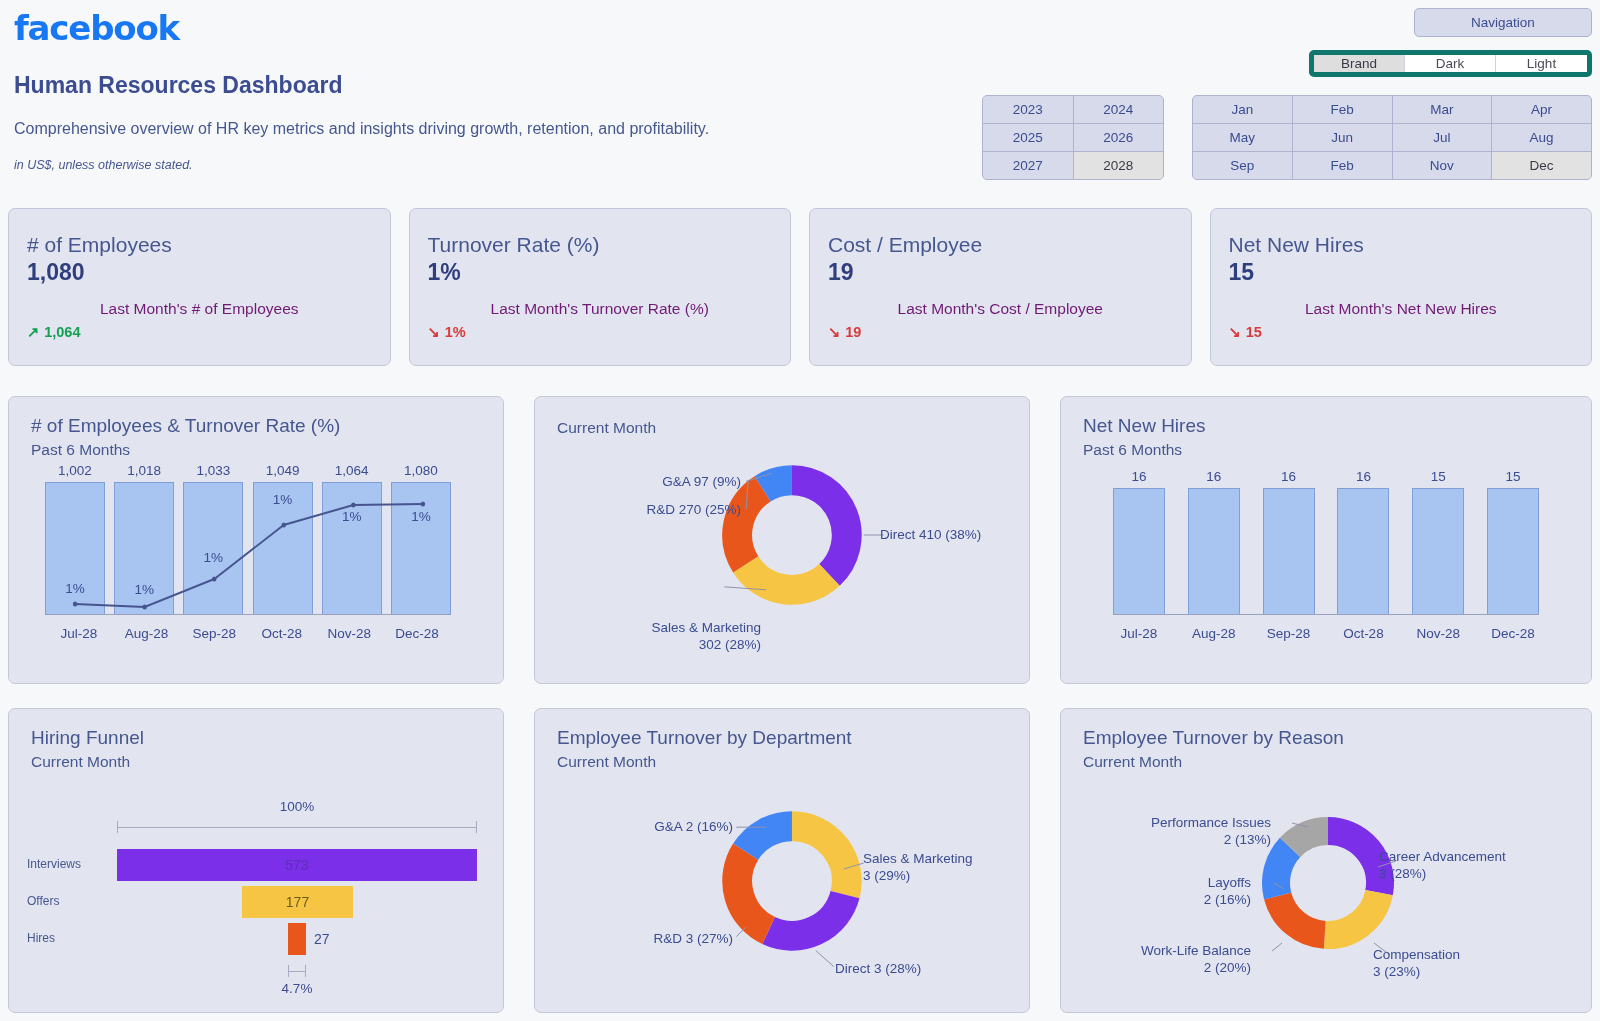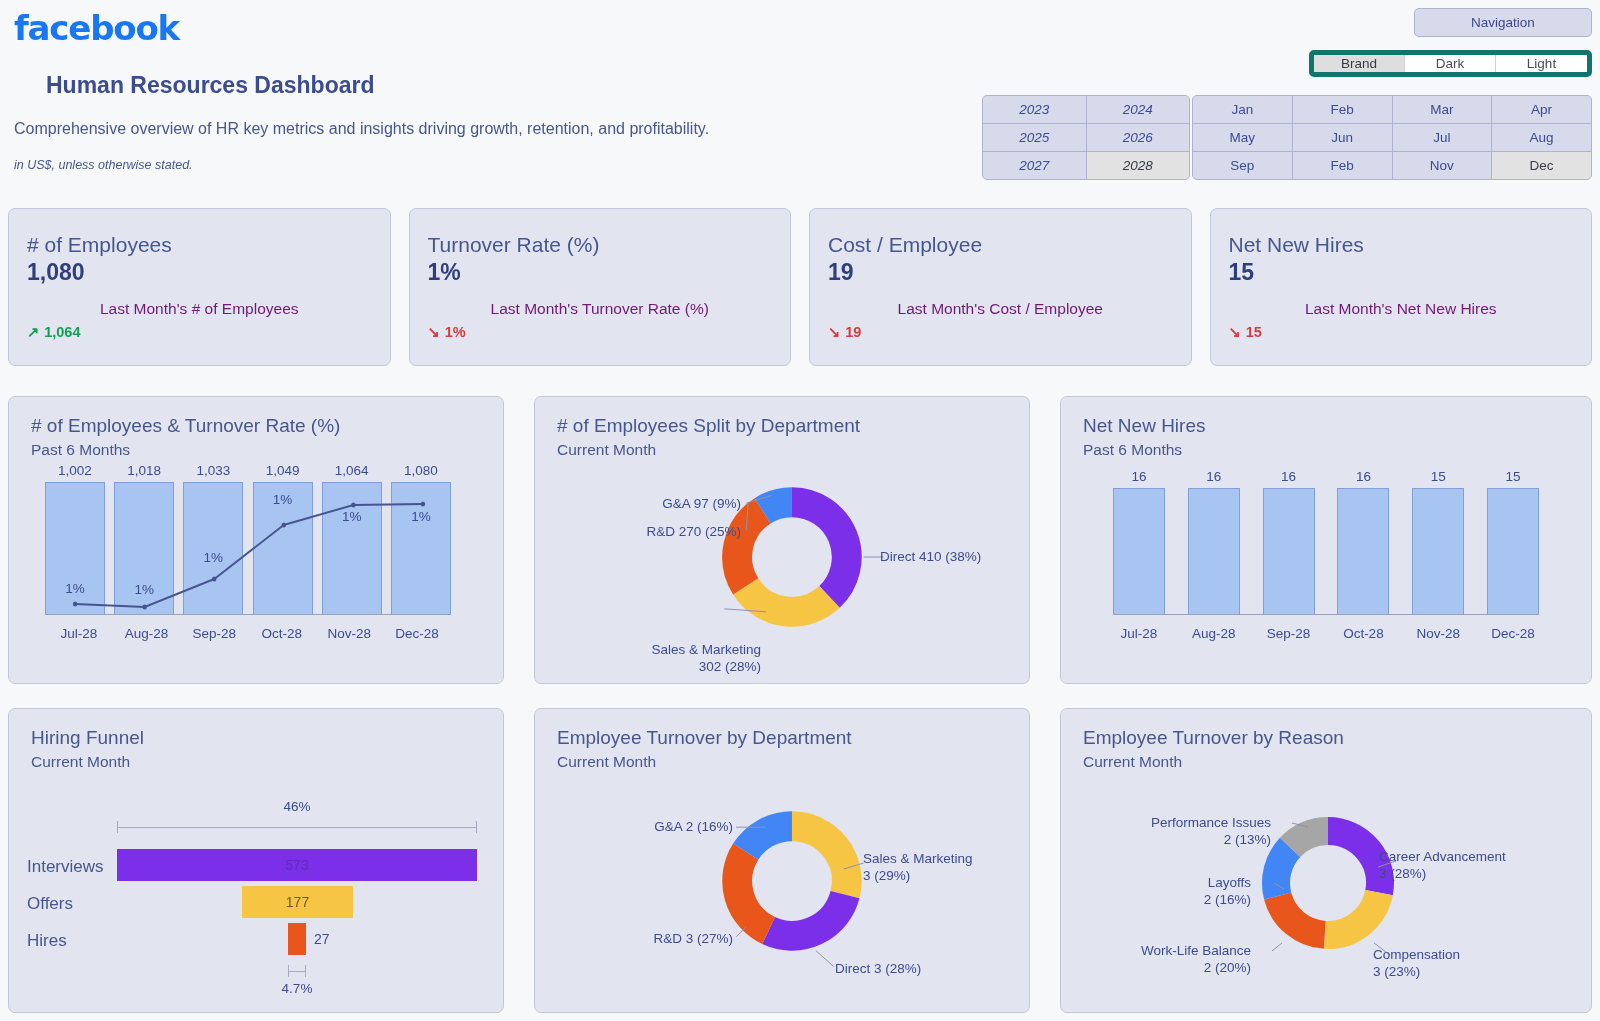--- a/index.html
+++ b/index.html
@@ -13,21 +13,21 @@
   }
   
   .header { position: relative; height: 196px; }
   .brand-logo {
     position: absolute; left: 14px; top: 8px;
     font-size: 34px; font-weight: bold; color: #1877F2;
     letter-spacing: -1.2px; font-family: "DejaVu Sans", sans-serif;
   }
   .page-title {
     position: absolute; left: 14px; top: 72px;
-    font-size: 23px; font-weight: bold; color: #3B4C91; margin-left: 32px;
+    font-size: 23px; font-weight: bold; color: #3B4C91;
   }
   .page-subtitle {
     position: absolute; left: 14px; top: 120px;
     font-size: 16px; color: #46578F; font-weight: 400;
   }
   .page-note {
     position: absolute; left: 14px; top: 158px;
     font-size: 12.5px; color: #46578F; font-style: italic;
   }
   .nav-button {
@@ -45,23 +45,23 @@
   .theme-opt {
     width: 91px; display: flex; align-items: center; justify-content: center;
     font-size: 13.5px; color: #4A4A58; background: #FFFFFF;
     border-right: 1px solid #CFD2DD;
   }
   .theme-opt:last-child { border-right: none; }
   .theme-opt.selected { background: #DEDEDE; color: #3A3A46; }
 
   .year-grid {
     position: absolute; left: 982px; top: 95px;
-    width: 208px; border: 1px solid #AEB3CF; border-radius: 5px;
+    width: 182px; border: 1px solid #AEB3CF; border-radius: 5px;
     display: grid; grid-template-columns: 1fr 1fr; overflow: hidden;
-    background: #AEB3CF; gap: 1px; font-style: italic;
+    background: #AEB3CF; gap: 1px;
   }
   .month-grid {
     position: absolute; left: 1192px; top: 95px;
     width: 400px; border: 1px solid #AEB3CF; border-radius: 5px;
     display: grid; grid-template-columns: repeat(4, 1fr); overflow: hidden;
     background: #AEB3CF; gap: 1px;
   }
   .cal-cell {
     height: 27px; background: #D7DAEA;
     display: flex; align-items: center; justify-content: center;
@@ -127,21 +127,21 @@
   .bars-axis { position: absolute; left: 52px; right: 52px; bottom: 38px; height: 1px; background: #9AA1BE; }
   .bars-x { position: absolute; left: 52px; right: 52px; bottom: 12px; display: flex; justify-content: space-between; }
   .bars-xl { width: 52px; text-align: center; font-size: 13.5px; color: #3B4C91; }
 
   
   .donut-wrap { position: relative; height: 210px; }
   .donut-lbl { position: absolute; font-size: 13.5px; color: #3B4C91; line-height: 1.25; }
 
   
   .funnel-wrap { position: relative; height: 230px; margin-top: 6px; }
-  .fn-name { position: absolute; font-size: 17px; color: #46578F; }
+  .fn-name { position: absolute; font-size: 12px; color: #46578F; }
   .fn-bar { position: absolute; height: 32px; display: flex; align-items: center; justify-content: center;
     font-size: 14px; }
   .fn-ext { position: absolute; font-size: 14px; color: #3B4C91; }
   .bracket { position: absolute; }
   .bracket .hline { position: absolute; top: 50%; left: 0; right: 0; height: 1px; background: #A6ABC2; }
   .bracket .cap { position: absolute; top: 0; width: 1px; height: 100%; background: #A6ABC2; }
   .brk-lbl { position: absolute; font-size: 13.5px; color: #3B4C91; text-align: center; }
 </style>
 </head>
 <body>
@@ -282,21 +282,20 @@
         <div class="combo-xlabel">Sep-28</div>
         <div class="combo-xlabel">Oct-28</div>
         <div class="combo-xlabel">Nov-28</div>
         <div class="combo-xlabel">Dec-28</div>
       </div>
     </div>
 </div>
 
 <div class="card r2 c2">
   <div class="card-head">
-    <div class="card-title"># of Employees Split by Department</div>
     <div class="card-sub">Current Month</div>
   </div>
   <div class="donut-wrap" id="donut-dept">
       <svg style="position:absolute;left:0;top:0;width:100%;height:100%" viewBox="0 0 496 210">
        <path d="M 258 43 A 55 55 0 0 1 295.65009082607787 138.09327450817764" fill="none" stroke="#7B2FE8" stroke-width="30"></path>
         <path d="M 295.65009082607787 138.09327450817764 A 55 55 0 0 1 211.56196409738916 127.47047372384479" fill="none" stroke="#F7C544" stroke-width="30"></path>
         <path d="M 211.56196409738916 127.47047372384479 A 55 55 0 0 1 228.5295262761552 51.56196409738916" fill="none" stroke="#E8561B" stroke-width="30"></path>
         <path d="M 228.5295262761552 51.56196409738916 A 55 55 0 0 1 258 43" fill="none" stroke="#4285F4" stroke-width="30"></path>
         <path d="M 330 98 L 350 98" fill="none" stroke="#8E93AB" stroke-width="1"></path>
         <path d="M 190 150 L 232 153" fill="none" stroke="#8E93AB" stroke-width="1"></path>
@@ -367,21 +366,21 @@
   <div class="card-head">
     <div class="card-title">Hiring Funnel</div>
     <div class="card-sub">Current Month</div>
   </div>
   <div class="funnel-wrap" id="funnel-chart">
     <div class="bracket" style="left:108px;top:44px;width:360px;height:12px">
       <div class="hline"></div>
         <div class="cap" style="left:0"></div>
         <div class="cap" style="right:0"></div>
     </div>
-    <div class="brk-lbl" style="left:108px;top:22px;width:360px">46%</div>
+    <div class="brk-lbl" style="left:108px;top:22px;width:360px">100%</div>
       <div class="fn-name" style="left:18px;top:80px">Interviews</div>
       <div class="fn-bar" style="left:108px;top:72px;width:360px;background:#7B2FE8;color:#5A2FB8">573</div>
 
       <div class="fn-name" style="left:18px;top:117px">Offers</div>
       <div class="fn-bar" style="left:233px;top:109px;width:111px;background:#F7C544;color:#6B5A1E">177</div>
 
       <div class="fn-name" style="left:18px;top:154px">Hires</div>
       <div class="fn-bar" style="left:279px;top:146px;width:18px;background:#E8561B;color:#3B4C91"></div>
       <div class="fn-ext" style="left:305px;top:154px">27</div>
     <div class="bracket" style="left:279px;top:188px;width:18px;height:12px">

